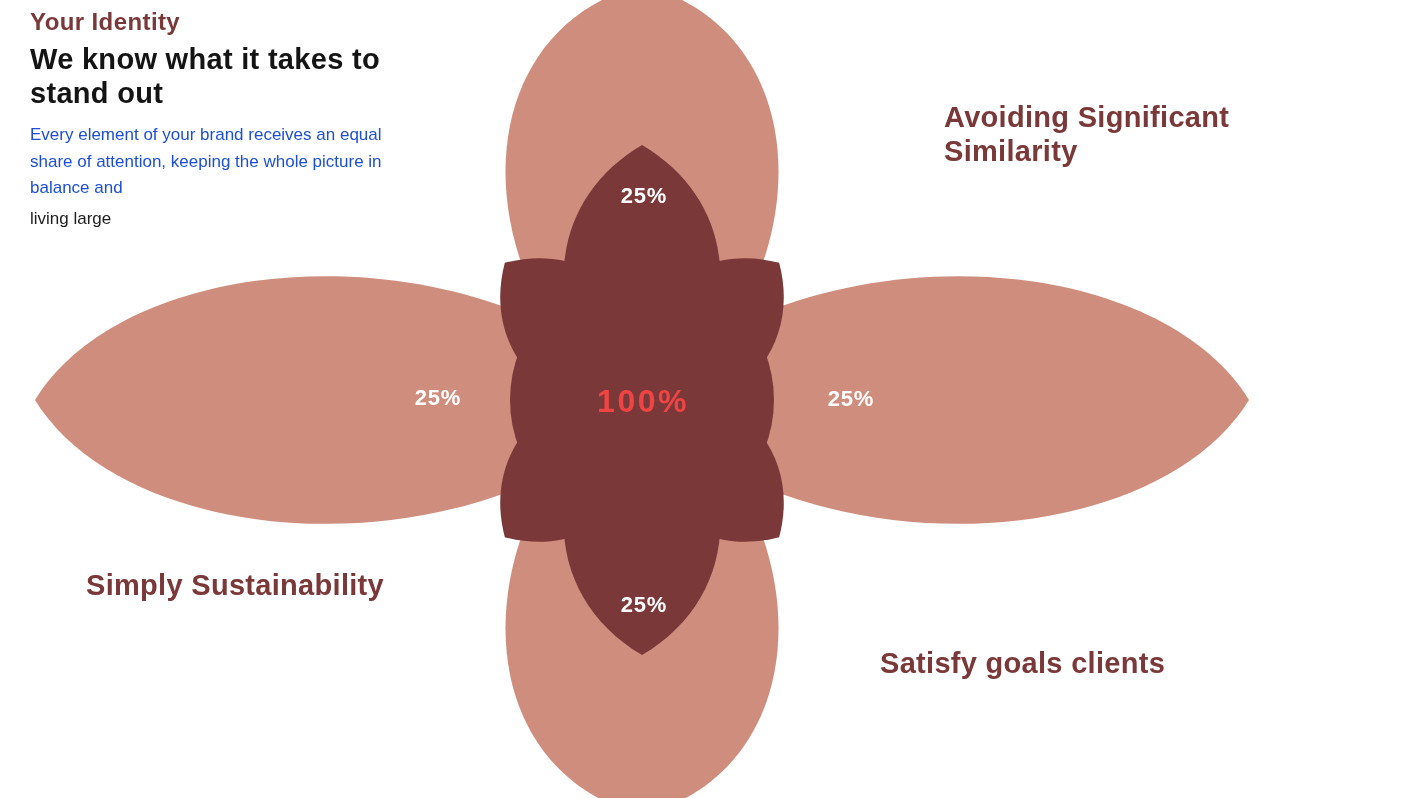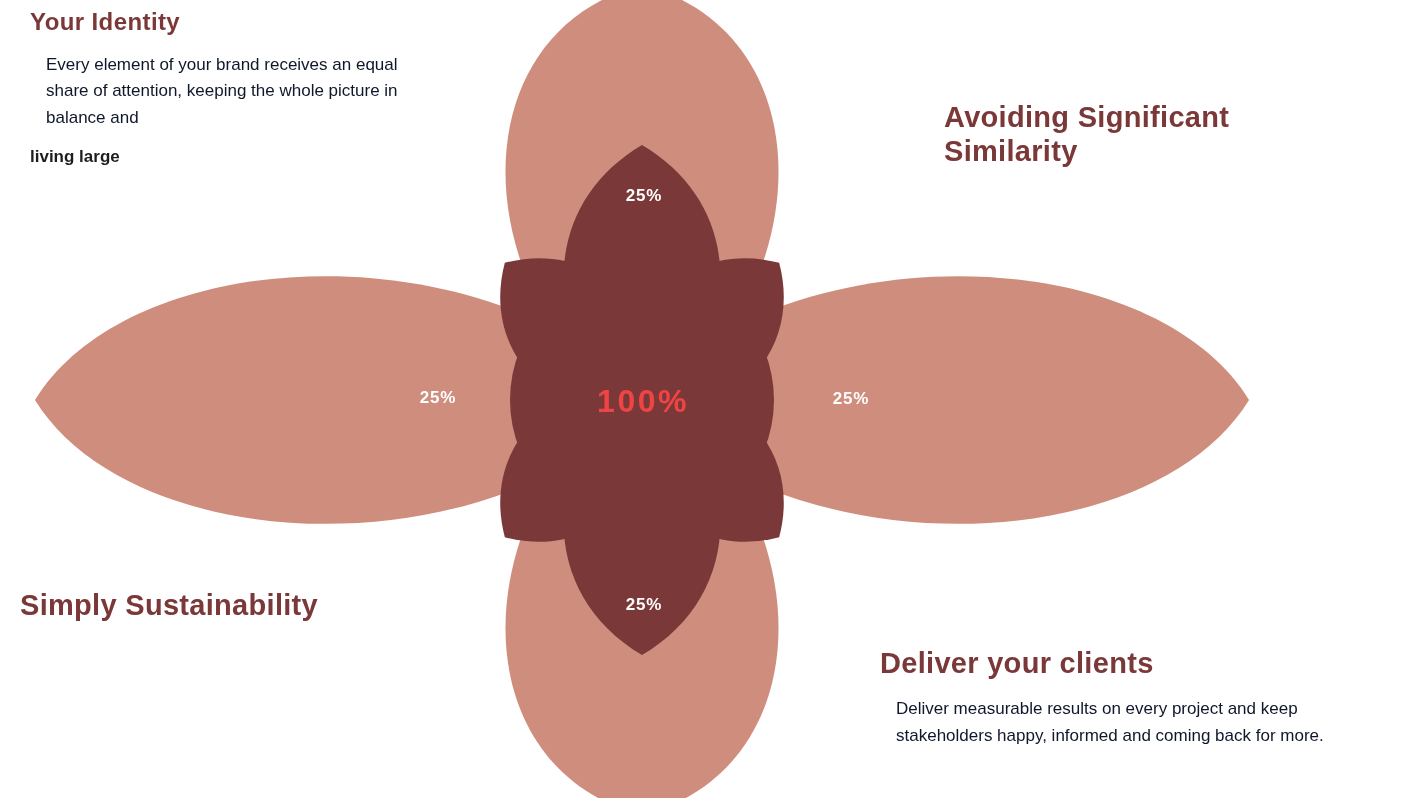--- a/index.html
+++ b/index.html
@@ -5,48 +5,48 @@
   html,body{margin:0;padding:0;}
   body{
     width:1412px;height:798px;position:relative;overflow:hidden;
     background:#ffffff;
     font-family:"Liberation Sans","DejaVu Sans",sans-serif;
   }
   .stage{position:absolute;inset:0;}
   svg.flower{position:absolute;left:0;top:0;}
   .pct-label{
     position:absolute;transform:translate(-50%,-50%);
-    color:#ffffff;font-size:17px;font-weight:600;letter-spacing:.8px;
+    color:#ffffff;font-size:22px;font-weight:600;letter-spacing:.8px;
     white-space:nowrap;user-select:none;
   }
   .center-label{
     position:absolute;transform:translate(-50%,-50%);
     color:#ef4444;font-size:32px;font-weight:700;letter-spacing:2.5px;
     white-space:nowrap;
   }
   .quadrant{position:absolute;}
   .q-kicker{
     color:#7b3838;font-size:24px;font-weight:700;letter-spacing:.4px;
     margin:0 0 6px 0;
   }
   .q-heading{
     color:#7b3838;font-size:29px;font-weight:800;line-height:1.18;
     letter-spacing:.3px;margin:0 0 12px 0;
   }
   .q-heading.dark{color:#141414;}
   .q-body{
-    color:#0f172a;font-size:17px;font-weight:500;line-height:1.55;
-    margin:16px;
+    color:#1d4ed8;font-size:17px;font-weight:500;line-height:1.55;
+    margin:0;
   }
   .q-tail{
-    color:#1d1d1d;font-size:17px;font-weight:700;margin:8px 0 0 0;
+    color:#1d1d1d;font-size:17px;font-weight:400;margin:8px 0 0 0;
   }
   #tl{left:30px;top:8px;width:392px;}
   #tr{left:944px;top:100px;width:412px;}
-  #bl{left:20px;top:588px;width:430px;}
+  #bl{left:20px;top:568px;width:430px;text-align:center;}
   #br{left:880px;top:646px;width:462px;}
 </style>
 </head>
 <body>
 
 <div class="stage">
 
   <svg class="flower" width="1412" height="798" viewBox="0 0 1412 798">
     <defs>
 
@@ -82,30 +82,30 @@
   </svg>
 
   <div class="pct-label" style="left:644px;top:196px;">25%</div>
   <div class="pct-label" style="left:851px;top:399px;">25%</div>
   <div class="pct-label" style="left:644px;top:605px;">25%</div>
   <div class="pct-label" style="left:438px;top:398px;">25%</div>
   <div class="center-label" style="left:643px;top:401px;">100%</div>
 
   <div class="quadrant" id="tl">
     <p class="q-kicker">Your Identity</p>
+    <p class="q-heading dark">We know what it takes to stand out</p>
     <p class="q-body">Every element of your brand receives an equal share of attention, keeping the whole picture in balance and</p>
     <p class="q-tail">living large</p>
   </div>
 
   <div class="quadrant" id="tr">
     <p class="q-heading">Avoiding Significant Similarity</p>
   </div>
 
   <div class="quadrant" id="bl">
     <p class="q-heading">Simply Sustainability</p>
   </div>
 
   <div class="quadrant" id="br">
-    <p class="q-heading">Deliver your clients</p>
-    <p class="q-body">Deliver measurable results on every project and keep stakeholders happy, informed and coming back for more.</p>
+    <p class="q-heading">Satisfy goals clients</p>
   </div>
 
 </div>
 
 </body></html>

